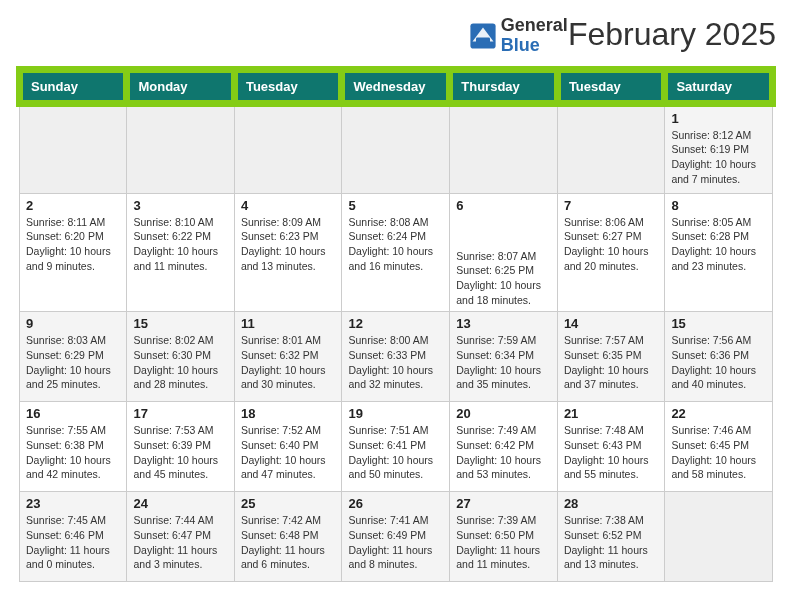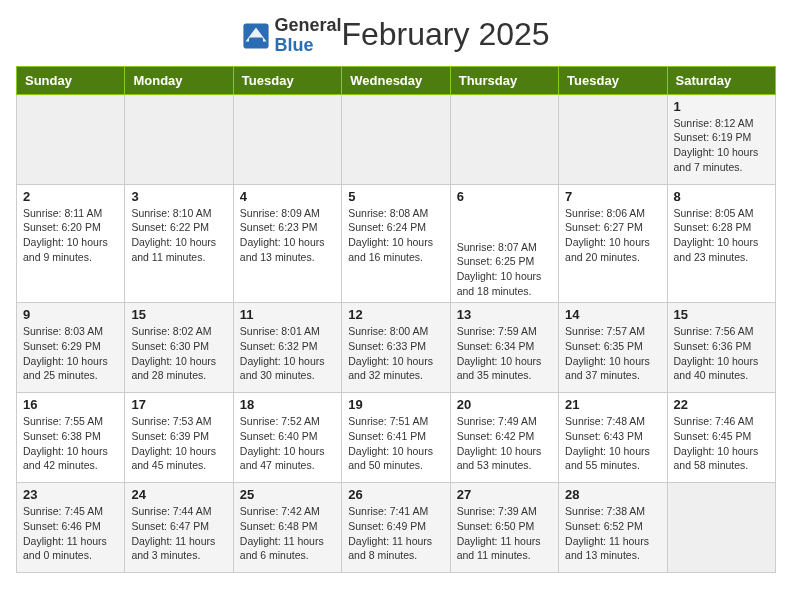--- a/index.html
+++ b/index.html
@@ -5,21 +5,21 @@
     * { box-sizing: border-box; margin: 0; padding: 0; }
     body {
       font-family: Arial, sans-serif;
       background: #fff;
       width: 792px;
       min-height: 612px;
       padding: 16px;
     }
     .header {
       display: flex;
-      justify-content: center;
+      justify-content: flex-end;
       align-items: flex-start;
       margin-bottom: 10px;
     }
     .logo {
       display: flex;
       align-items: center;
     }
     .logo-text {
       font-size: 18px;
       font-weight: bold;
@@ -43,26 +43,26 @@
     .location-title {
       font-size: 14px;
       color: #555;
     }
     .calendar {
       width: 100%;
       border-collapse: collapse;
       border: 1px solid #ccc;
     }
     .calendar th {
-      background-color: #4d7c0f;
+      background-color: #0f766e;
       color: #fff;
       text-align: left;
       padding: 6px 8px;
       font-size: 13px;
-      border: 1px solid #84cc16;
+      border: 7px solid #84cc16;
     }
     .calendar td {
       vertical-align: top;
       border: 1px solid #ccc;
       padding: 4px 6px;
       width: 108px;
       min-height: 80px;
       height: 90px;
       background: #fff;
       font-size: 11px;

